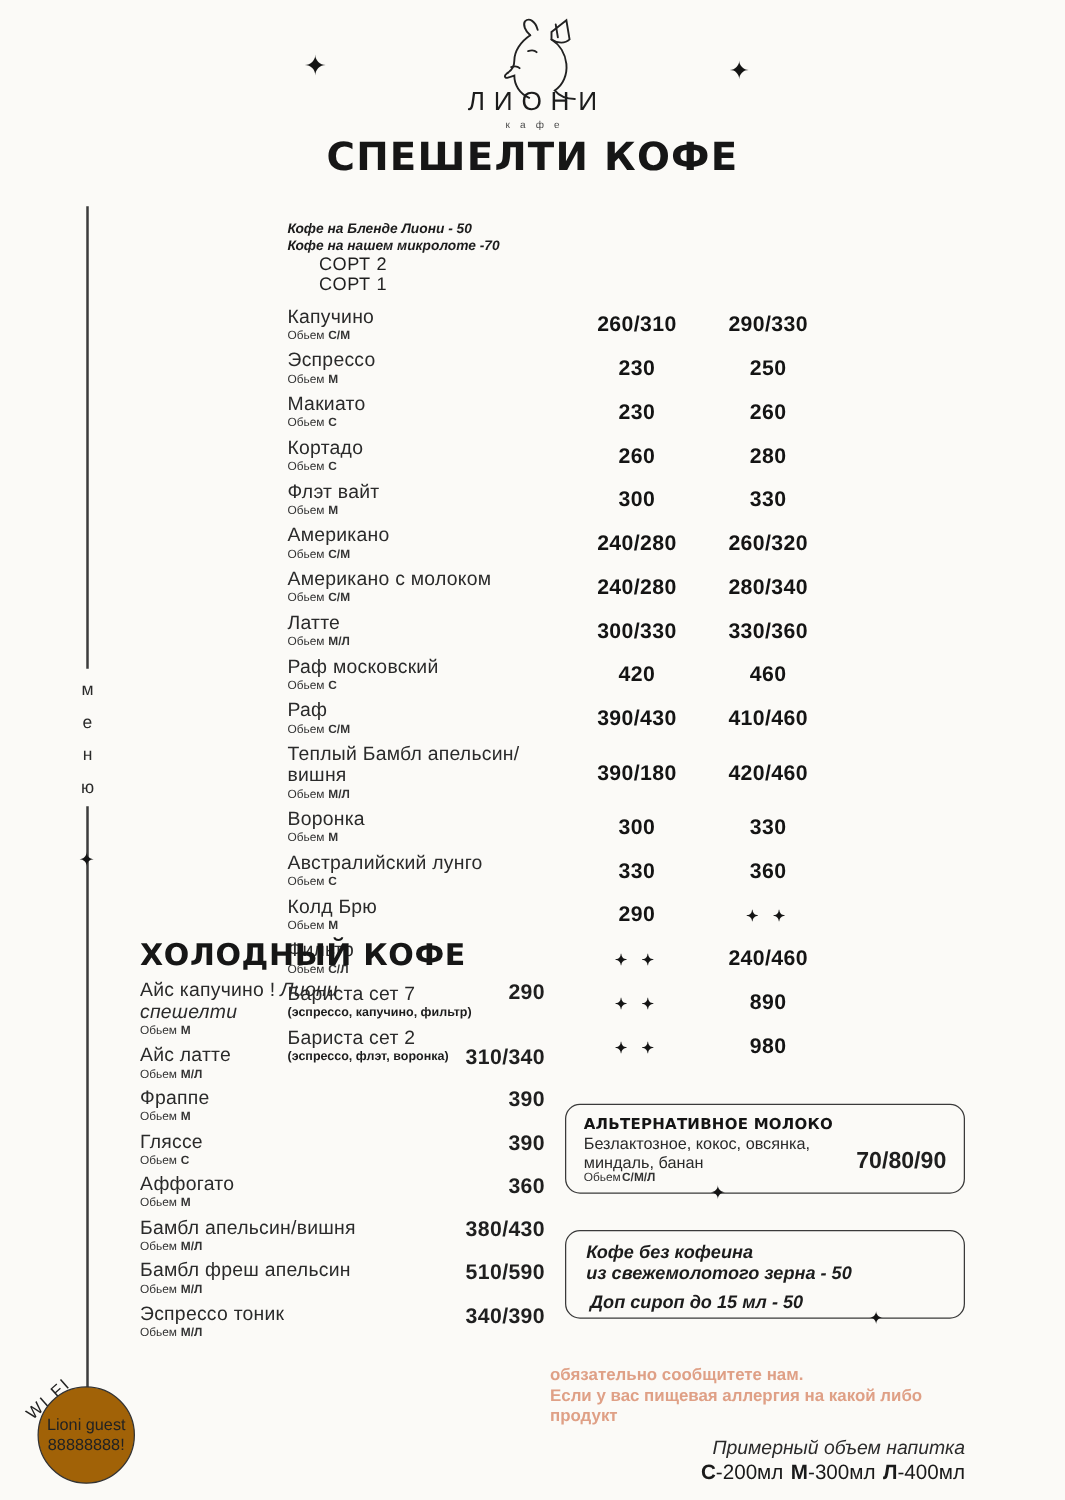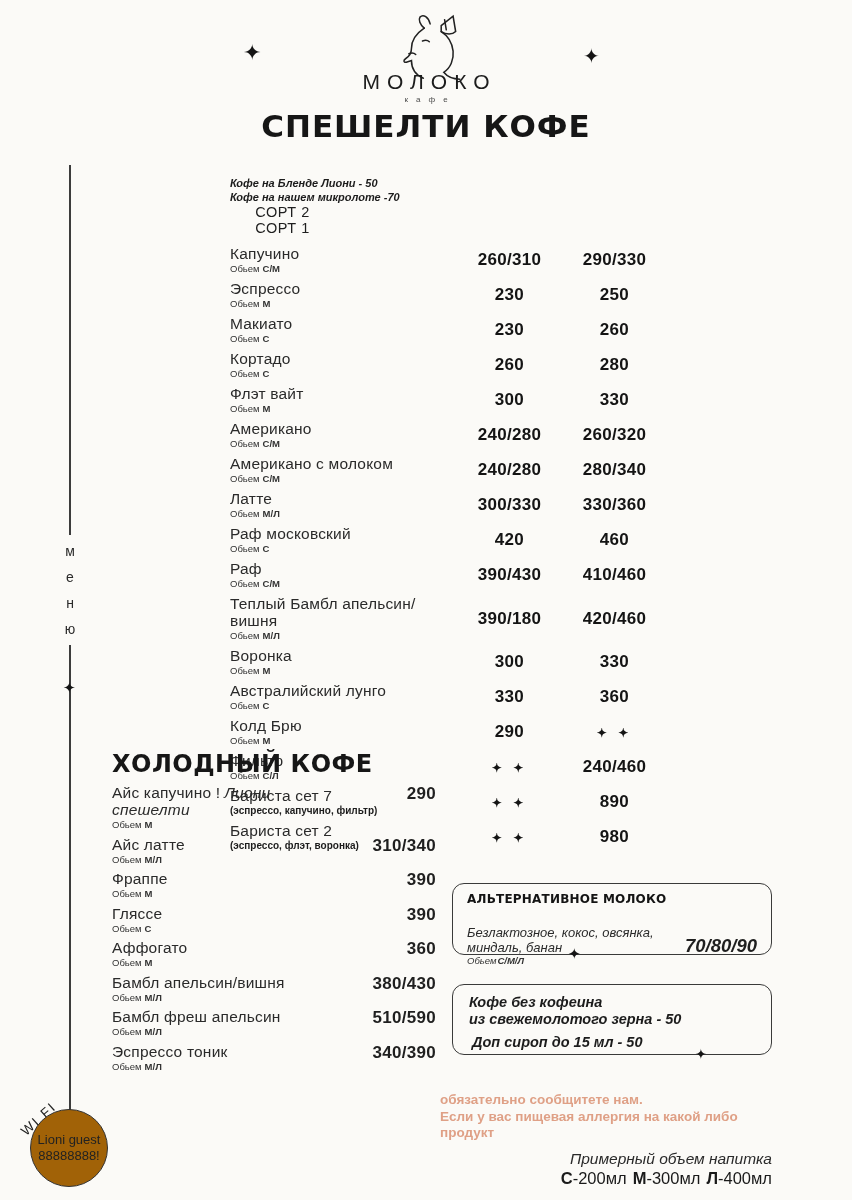--- a/index.html
+++ b/index.html
@@ -68,21 +68,21 @@
   }
   .cold-row { display:flex; align-items:flex-start; margin-bottom:5.5px; min-height:27px; }
   .cold-price { width:92px; text-align:right; font-size:17px; font-weight:700; letter-spacing:.3px; line-height:19px; }
   .accent-name { font-style:italic; margin-left:4px; }
   
   .milk-box {
     position:absolute; left:452px; top:883px; width:320px; height:72px;
     border:1.4px solid #3a3a3a; border-radius:12px; padding:8px 14px 6px 14px;
   }
   .milk-title { font-family:"DejaVu Sans", sans-serif; font-size:12px; font-weight:800; letter-spacing:.2px; color:#141414; }
-  .milk-body { display:flex; align-items:center; margin-top:20px;font-style:italic; }
+  .milk-body { display:flex; align-items:center; margin-top:2px; }
   .milk-desc-wrap { flex:1; }
   .milk-desc { font-size:13px; line-height:14.5px; color:#2a2a2a; }
   .milk-vol { font-size:9.5px; line-height:11px; color:#333; }
   .milk-vol .vol-prefix { margin-right:1px; }
   .milk-price { width:90px; text-align:right; font-size:18.5px; font-weight:700; }
   .sp-milk { left:568px; top:945px; font-size:15px; }
   .extras-box {
     position:absolute; left:452px; top:984px; width:320px; height:71px;
     border:1.4px solid #3a3a3a; border-radius:12px; padding:9px 16px;
     font-size:14.5px; font-weight:700; font-style:italic; line-height:16.5px; color:#1c1c1c;
@@ -108,21 +108,21 @@
 
   <svg class="lion-logo" viewBox="0 0 100 80" fill="none" stroke="#222" stroke-width="1.8" stroke-linecap="round">
     <path d="M49,14 C47,6 41,2 37,6 C35,9 37,15 42,19"></path>
     <path d="M62,16 L76,5 L79,23 C75,27 68,27 62,23 Z"></path>
     <path d="M66,9 L68,21"></path>
     <path d="M42,19 C33,25 27,34 27,43 C27,48 25,52 20,55 C17,57 18,60 21,59 L27,57 C27,66 32,74 41,78"></path>
     <path d="M62,23 C70,28 75,37 76,46 C77,56 73,66 65,71 C69,76 76,79 84,79"></path>
     <path d="M24,49 C27,48 30,48 32,50"></path>
     <path d="M40,34 C43,33 46,33 48,35"></path>
   </svg>
-  <div class="brand-name">МОЛОКО</div>
+  <div class="brand-name">ЛИОНИ</div>
   <div class="brand-sub">кафе</div>
   <span class="sparkle sp-top-left">✦</span>
   <span class="sparkle sp-top-right">✦</span>
   <div class="page-title">СПЕШЕЛТИ КОФЕ</div>
 
   <div class="rail-line rail-line-1"></div>
   <div class="rail-letters">
 
   <div class="rail-letter">м</div>
       <div class="rail-letter">е</div>

